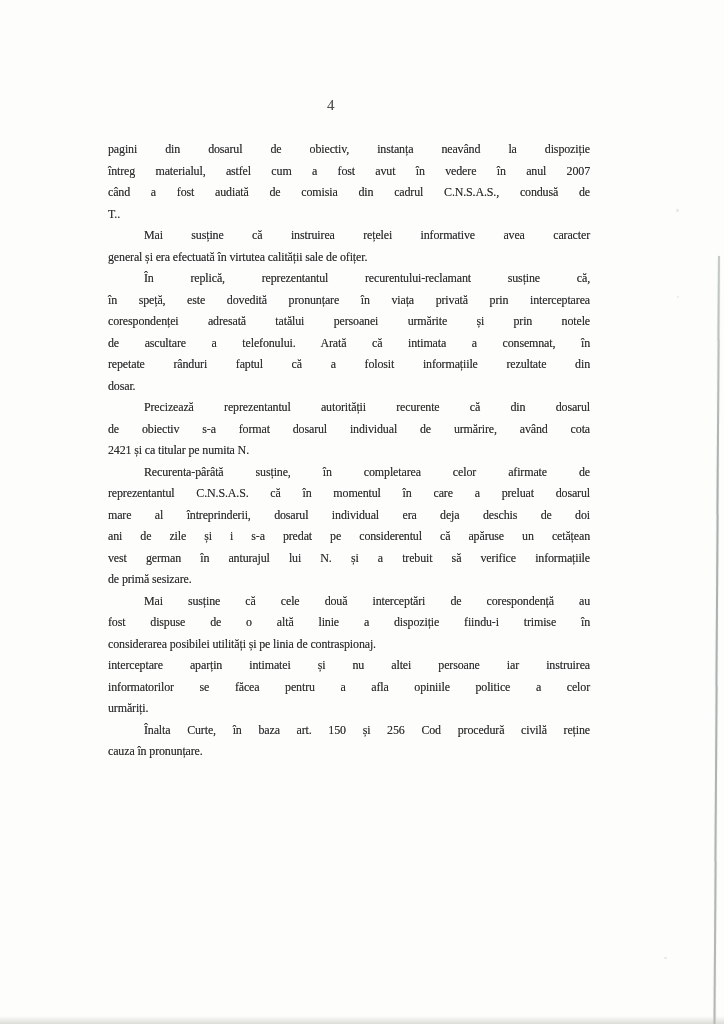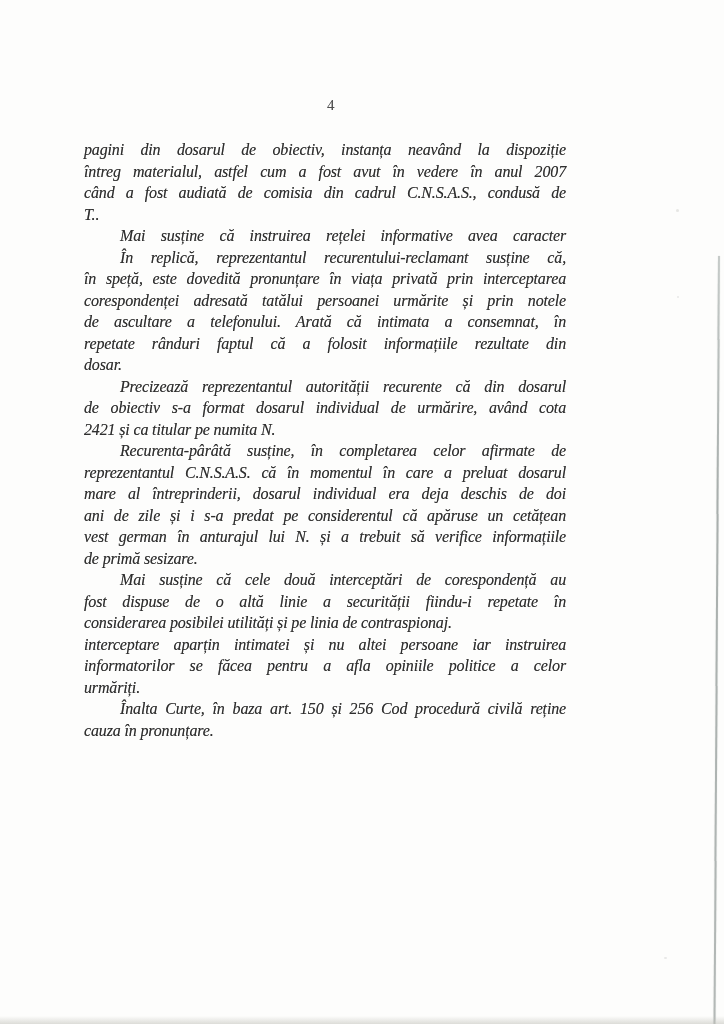--- a/index.html
+++ b/index.html
@@ -19,28 +19,27 @@
     position: absolute;
     top: 97px;
     left: 327px;
     font-size: 15px;
     color: #505050;
     text-shadow: 0 0 0.6px rgba(80,80,80,0.5);
   }
   .text-block {
     position: absolute;
     top: 139px;
-    left: 84px;
+    left: 108px;
     width: 482px;
     color: var(--ink, #2f2f2f);
-    font-size: 16px;
+    font-size: 12px;
     line-height: 21.5px;
     letter-spacing: -0.15px;
     text-shadow: 0 0 0.6px rgba(47,47,47,0.55);
-    font-style: italic;
   }
   .para { margin: 0; padding: 0; }
   .line {
     text-align: justify;
     text-align-last: justify;
   }
   .line.last { text-align-last: left; }
   .line.indent { padding-left: 36px; }
 
   
@@ -77,20 +76,21 @@
 
   <div class="text-block">
       <div class="para">
         <div class="line">pagini din dosarul de obiectiv, instanța neavând la dispoziție</div>
         <div class="line">întreg materialul, astfel cum a fost avut în vedere în anul 2007</div>
         <div class="line">când a fost audiată de comisia din cadrul C.N.S.A.S., condusă de</div>
         <div class="line last">T..</div>
       </div>
       <div class="para">
         <div class="line indent">Mai susține că instruirea rețelei informative avea caracter</div>
+        <div class="line last">general și era efectuată în virtutea calității sale de ofițer.</div>
       </div>
       <div class="para">
         <div class="line indent">În replică, reprezentantul recurentului-reclamant susține că,</div>
         <div class="line">în speță, este dovedită pronunțare în viața privată prin interceptarea</div>
         <div class="line">corespondenței adresată tatălui persoanei urmărite și prin notele</div>
         <div class="line">de ascultare a telefonului. Arată că intimata a consemnat, în</div>
         <div class="line">repetate rânduri faptul că a folosit informațiile rezultate din</div>
         <div class="line last">dosar.</div>
       </div>
       <div class="para">
@@ -101,21 +101,21 @@
       <div class="para">
         <div class="line indent">Recurenta-pârâtă susține, în completarea celor afirmate de</div>
         <div class="line">reprezentantul C.N.S.A.S. că în momentul în care a preluat dosarul</div>
         <div class="line">mare al întreprinderii, dosarul individual era deja deschis de doi</div>
         <div class="line">ani de zile și i s-a predat pe considerentul că apăruse un cetățean</div>
         <div class="line">vest german în anturajul lui N. și a trebuit să verifice informațiile</div>
         <div class="line last">de primă sesizare.</div>
       </div>
       <div class="para">
         <div class="line indent">Mai susține că cele două interceptări de corespondență au</div>
-        <div class="line">fost dispuse de o altă linie a securității fiindu-i repetate în</div>
+        <div class="line">fost dispuse de o altă linie a dispoziție fiindu-i trimise în</div>
         <div class="line last">considerarea posibilei utilități și pe linia de contraspionaj.</div>
       </div>
       <div class="para">
         <div class="line">interceptare aparțin intimatei și nu altei persoane iar instruirea</div>
         <div class="line">informatorilor se făcea pentru a afla opiniile politice a celor</div>
         <div class="line last">urmăriți.</div>
       </div>
       <div class="para">
         <div class="line indent">Înalta Curte, în baza art. 150 și 256 Cod procedură civilă reține</div>
         <div class="line last">cauza în pronunțare.</div>

